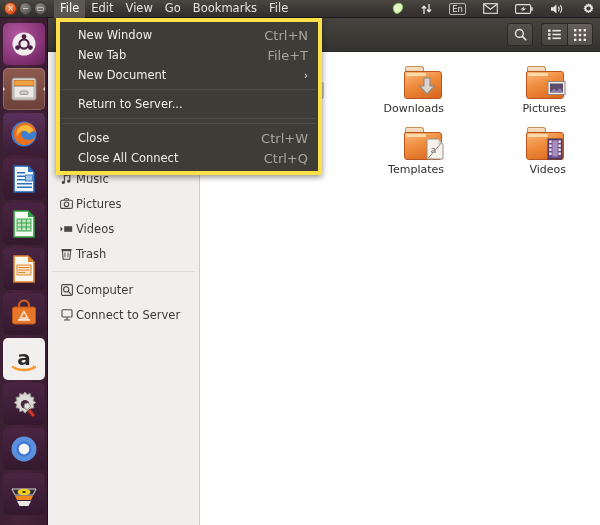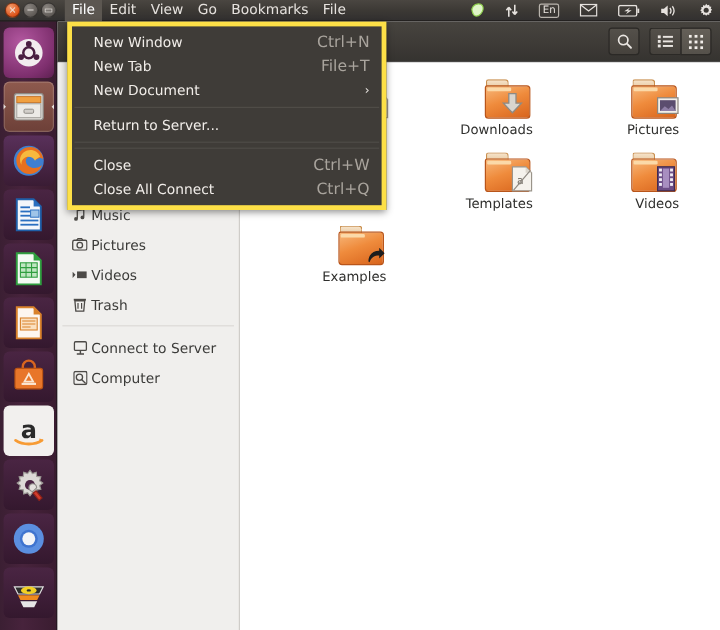--- a/index.html
+++ b/index.html
@@ -380,36 +380,36 @@
         </span>
         <span>Trash</span>
       </div>
 
 
       <div class="sb-sep"></div>
 
       <div class="sb-item">
         <span class="sb-ic">
           <svg width="12" height="12" viewBox="0 0 12 12">
-              <rect x="1" y="0.8" width="10" height="7.2" rx="1" fill="none" stroke="#4c4a47" stroke-width="1.1"></rect>
-              <path d="M6 8.2v2.4M3 11h6" stroke="#4c4a47" stroke-width="1.2"></path>
+              <rect x="0.6" y="0.6" width="10.8" height="10.8" rx="1.4" fill="none" stroke="#4c4a47" stroke-width="1.1"></rect>
+              <circle cx="5.2" cy="5.4" r="2.6" fill="none" stroke="#4c4a47" stroke-width="1.1"></circle>
+              <path d="M7 7.2l3.4 3.4" stroke="#4c4a47" stroke-width="1.1"></path>
             </svg>
         </span>
-        <span>Connect to Server</span>
+        <span>Computer</span>
       </div>
 
       <div class="sb-item">
         <span class="sb-ic">
           <svg width="12" height="12" viewBox="0 0 12 12">
-              <rect x="0.6" y="0.6" width="10.8" height="10.8" rx="1.4" fill="none" stroke="#4c4a47" stroke-width="1.1"></rect>
-              <circle cx="5.2" cy="5.4" r="2.6" fill="none" stroke="#4c4a47" stroke-width="1.1"></circle>
-              <path d="M7 7.2l3.4 3.4" stroke="#4c4a47" stroke-width="1.1"></path>
+              <rect x="1" y="0.8" width="10" height="7.2" rx="1" fill="none" stroke="#4c4a47" stroke-width="1.1"></rect>
+              <path d="M6 8.2v2.4M3 11h6" stroke="#4c4a47" stroke-width="1.2"></path>
             </svg>
         </span>
-        <span>Computer</span>
+        <span>Connect to Server</span>
       </div>
     </div>
 
     <div id="content">
       <div class="grid">
 
         <div class="fitem">
           <div class="folder">
             <div class="tab"></div>
               <div class="body"></div>
@@ -495,31 +495,20 @@
                   <rect x="11.4" y="6.5" width="2.4" height="2.4"></rect>
                   <rect x="11.4" y="10.5" width="2.4" height="2.4"></rect>
                   <rect x="11.4" y="14.5" width="2.4" height="2.4"></rect>
                 </g>
               <rect x="5.4" y="2.5" width="5.2" height="16" fill="#a88ec0"></rect>
             </svg>
           </div>
           <div class="flabel">Videos</div>
         </div>
 
-        <div class="fitem">
-          <div class="folder">
-            <div class="tab"></div>
-              <div class="body"></div>
-              <div class="strip"></div>
-            <svg class="ov" width="16" height="14" viewBox="0 0 16 14" style="right:1px;bottom:2px;">
-              <path d="M2 12C2 6 6 3 11 3V0.5L15.5 5 11 9.5V7C7 7 4.4 8.6 3 12.5z" fill="#1d1d1d"></path>
-            </svg>
-          </div>
-          <div class="flabel">Examples</div>
-        </div>
 
       </div>
     </div>
   </div>
 
   <div id="filemenu">
     <div class="menu-row">
       <span>New Window</span>
       <span class="accel">Ctrl+N</span>
     </div>

